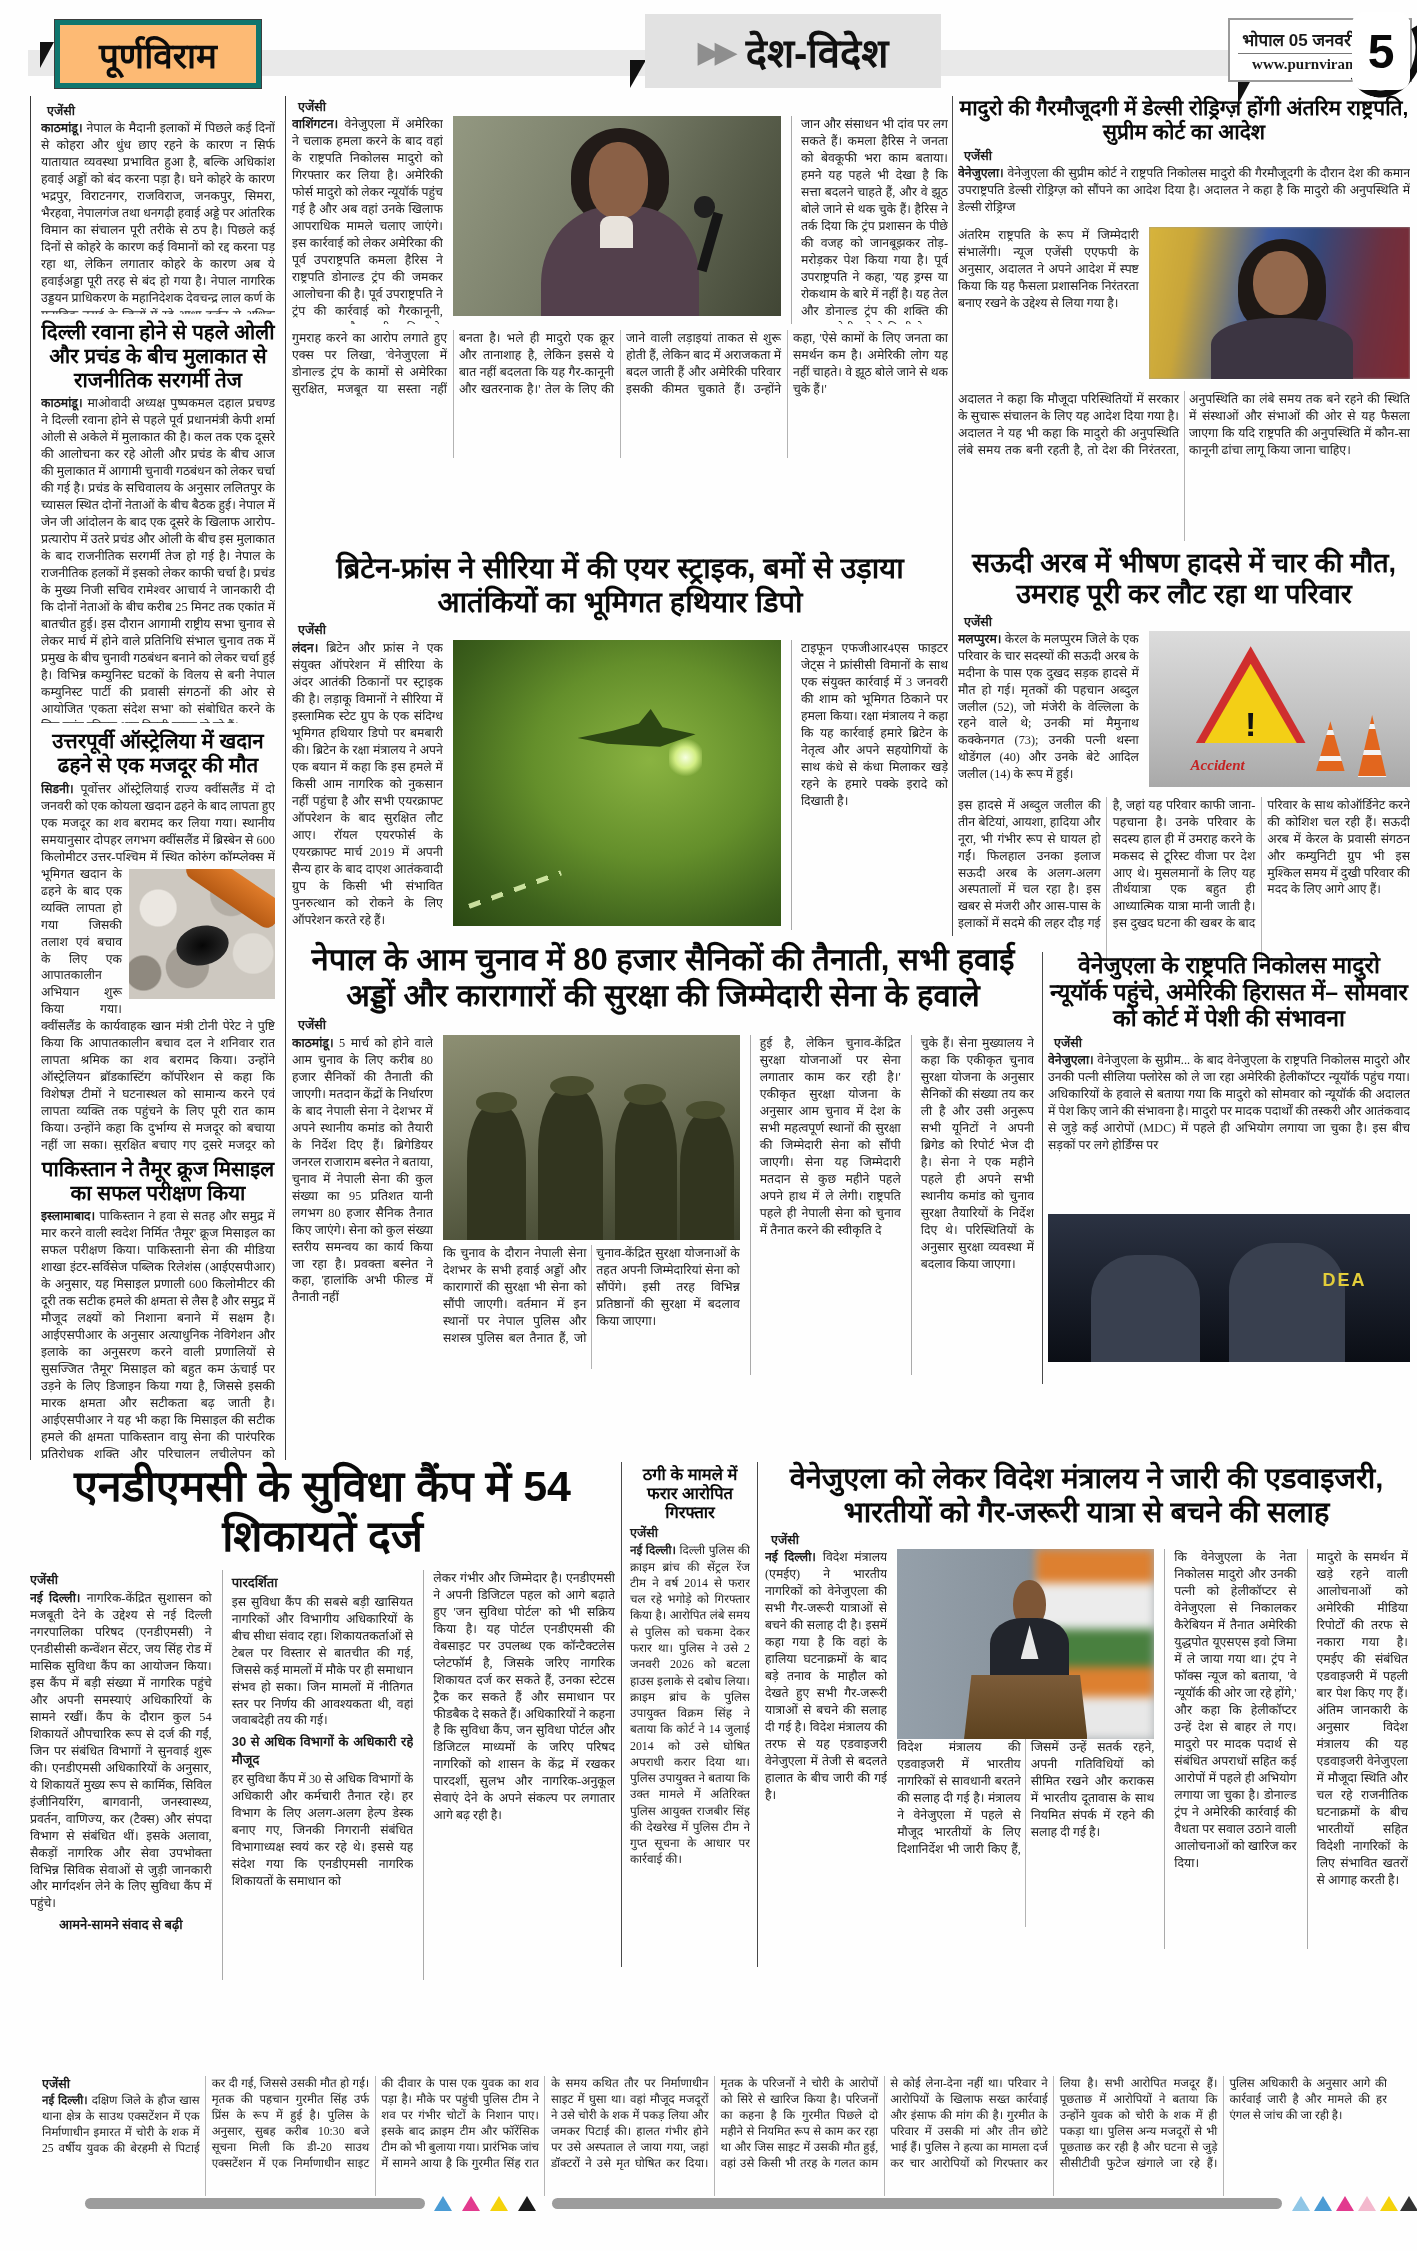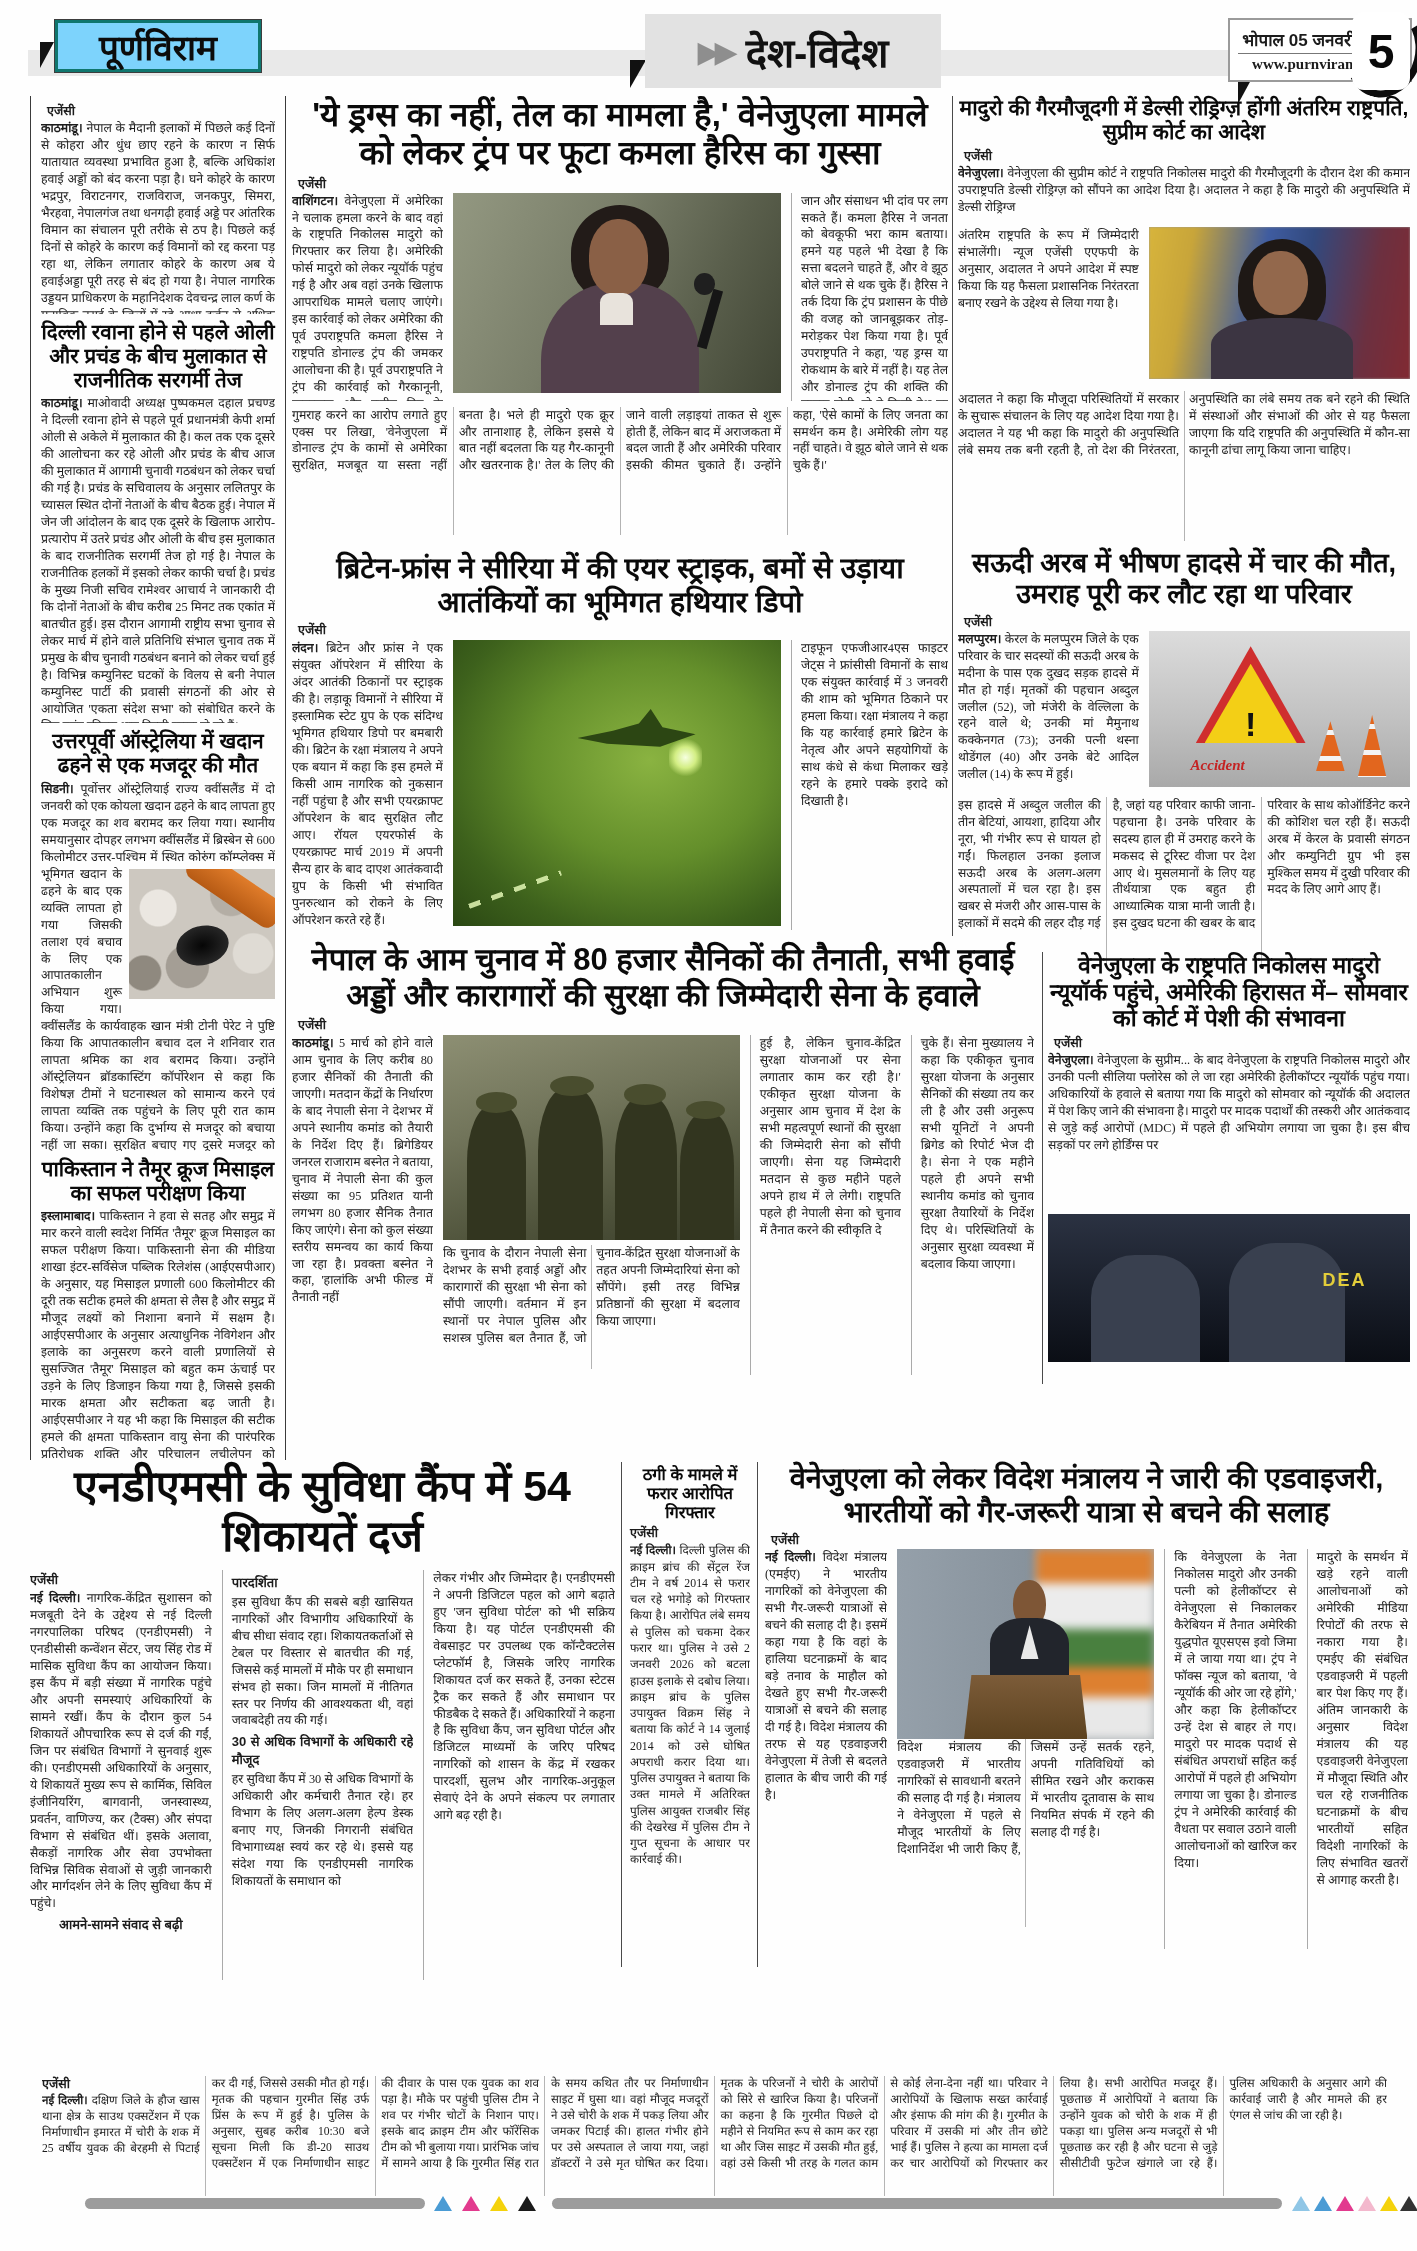--- a/index.html
+++ b/index.html
@@ -14,21 +14,21 @@
   .frow{display:flex;gap:10px;}
   .fcol{flex:1;overflow:hidden;}
   .rule-l{border-left:1px solid #aaa;padding-left:9px;}
   .cols4{column-count:4;column-gap:12px;column-rule:1px solid #b3b3b3;}
   .cols3{column-count:3;column-gap:12px;column-rule:1px solid #b3b3b3;}
   .cols2{column-count:2;column-gap:10px;column-rule:1px solid #b3b3b3;}
   .vline{width:1px;background:#4a4a4a;}
   .subhead{font-weight:bold;font-family:"Liberation Sans",sans-serif;font-size:13px;margin:4px 0 2px;}
   
   #hband{left:28px;top:50px;width:1382px;height:26px;background:#e9e9e9;}
-  #logo{left:55px;top:20px;width:206px;height:52px;background:#7dd3fc;border:3px solid #0f766e;
+  #logo{left:55px;top:20px;width:206px;height:68px;background:#fdba74;border:5px solid #0f766e;
         outline:1px solid #3d3d3d;display:flex;align-items:center;justify-content:center;
         font-family:"Liberation Sans",sans-serif;font-weight:bold;font-size:35px;color:#0c0c0c;}
   #secbox{left:645px;top:14px;width:296px;height:74px;background:#e2e2e2;display:flex;
         align-items:center;justify-content:center;gap:8px;}
   #secbox .chev{color:#8e8e8e;font-size:30px;letter-spacing:-6px;margin-right:6px;}
   #secbox .sectxt{font-family:"Liberation Sans",sans-serif;font-weight:bold;font-size:40px;color:#111;}
   .ctri{width:0;height:0;border-style:solid;position:absolute;}
   #tri-sec-l{left:630px;top:60px;border-width:28px 16px 0 0;border-color:#111 transparent transparent transparent;}
   #tri-sec-r{left:908px;top:60px;border-width:0 0 28px 16px;border-color:transparent transparent #111 transparent;}
   #tri-logo{left:40px;top:42px;border-width:26px 14px 0 0;border-color:#111 transparent transparent transparent;}
@@ -175,21 +175,20 @@
     <div>
       <div class="hl">पाकिस्तान ने तैमूर क्रूज मिसाइल का सफल परीक्षण किया</div>
       <div class="bt" style="height:276px;">
         <span class="dl">इस्लामाबाद।</span>
         <span>पाकिस्तान ने हवा से सतह और समुद्र में मार करने वाली स्वदेश निर्मित 'तैमूर' क्रूज मिसाइल का सफल परीक्षण किया। पाकिस्तानी सेना की मीडिया शाखा इंटर-सर्विसेज पब्लिक रिलेशंस (आईएसपीआर) के अनुसार, यह मिसाइल प्रणाली 600 किलोमीटर की दूरी तक सटीक हमले की क्षमता से लैस है और समुद्र में मौजूद लक्ष्यों को निशाना बनाने में सक्षम है। आईएसपीआर के अनुसार अत्याधुनिक नेविगेशन और इलाके का अनुसरण करने वाली प्रणालियों से सुसज्जित 'तैमूर' मिसाइल को बहुत कम ऊंचाई पर उड़ने के लिए डिजाइन किया गया है, जिससे इसकी मारक क्षमता और सटीकता बढ़ जाती है। आईएसपीआर ने यह भी कहा कि मिसाइल की सटीक हमले की क्षमता पाकिस्तान वायु सेना की पारंपरिक प्रतिरोधक शक्ति और परिचालन लचीलेपन को महत्वपूर्ण रूप से बढ़ाती है, जिससे देश की समग्र रक्षा क्षमता और मजबूत होती है।</span>
       </div>
     </div>
   </div>
 
   <div class="abs" style="left:292px;top:96px;width:656px;">
-    <div class="hl" style="font-size:33px;">'ये ड्रग्स का नहीं, तेल का मामला है,' वेनेजुएला मामले को लेकर ट्रंप पर फूटा कमला हैरिस का गुस्सा</div>
     <div class="byline">एजेंसी</div>
     <div class="frow" style="height:208px;">
       <div class="fcol bt" style="flex:0 0 23%;">
         <span class="dl">वाशिंगटन।</span>
         <span>वेनेजुएला में अमेरिका ने चलाक हमला करने के बाद वहां के राष्ट्रपति निकोलस मादुरो को गिरफ्तार कर लिया है। अमेरिकी फोर्स मादुरो को लेकर न्यूयॉर्क पहुंच गई है और अब वहां उनके खिलाफ आपराधिक मामले चलाए जाएंगे। इस कार्रवाई को लेकर अमेरिका की पूर्व उपराष्ट्रपति कमला हैरिस ने राष्ट्रपति डोनाल्ड ट्रंप की जमकर आलोचना की है। पूर्व उपराष्ट्रपति ने ट्रंप की कार्रवाई को गैरकानूनी, खतरनाक और राष्ट्रीय हित के बजाय राजनीतिक महत्वाकांक्षा से प्रेरित बताया। सोशल मीडिया प्लेटफॉर्म एक्स पर पूर्व उपराष्ट्रपति ने चेतावनी दी कि इस कदम से इलाके में अस्थिरता का खतरा है और साथ ही अमेरिकी लोगों की</span>
       </div>
       <div class="ph" style="flex:0 0 50%;height:200px;">
         <div class="k-bg"></div>
         <div class="k-hair"></div>
         <div class="k-torso"></div>

